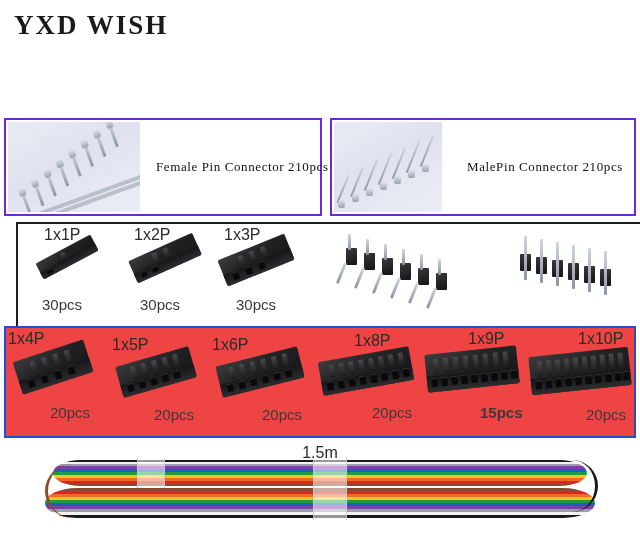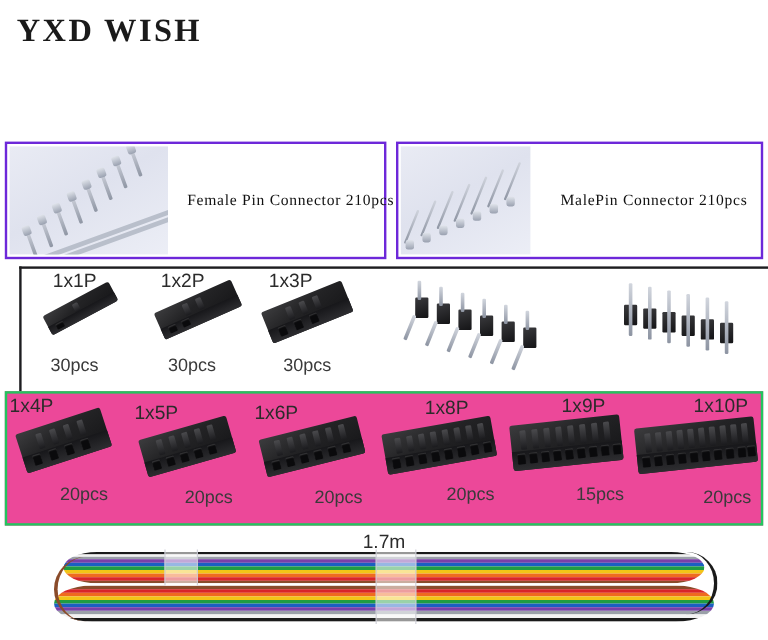--- a/index.html
+++ b/index.html
@@ -52,21 +52,21 @@
      background:linear-gradient(180deg,#cfd3dc,#8f96a4);}
 
   
   .midrow{
     position:absolute;left:16px;top:222px;width:632px;height:104px;
     border:2px solid #1d1d20;border-bottom:none;box-sizing:border-box;
     background:#fff;
   }
   .botrow{
     position:absolute;left:4px;top:326px;width:632px;height:112px;
-    border:2px solid #22c55e;box-sizing:border-box;background:#ec4899;
+    border:2px solid #1d4ed8;box-sizing:border-box;background:#ef4444;
   }
   .cell{position:absolute;}
   .ptitle{
     position:absolute;font-size:16px;color:#2b2b2b;white-space:nowrap;
   }
   .pcs{
     position:absolute;font-size:15px;color:#3a3a3a;white-space:nowrap;
   }
   .cn{
     position:absolute;font-size:14px;color:#2b2b2b;white-space:nowrap;
@@ -362,21 +362,21 @@
       <div class="slot" style="left:4px;"></div>
         <div class="slot" style="left:14px;"></div>
       <div class="slot" style="left:24px;"></div>
         <div class="slot" style="left:34px;"></div>
       <div class="slot" style="left:44px;"></div>
         <div class="slot" style="left:54px;"></div>
       <div class="slot" style="left:64px;"></div>
         <div class="slot" style="left:74px;"></div>
       <div class="slot" style="left:84px;"></div>
     </div>
-    <div class="pcs" style="left:56px;top:76px;">15pcs</div>
+    <div class="pcs" style="left:56px;top:76px;font-weight:bold;">15pcs</div>
   </div>
 
   <div class="cell" style="left:520px;top:0;width:110px;height:108px;">
     <div class="ptitle" style="left:52px;top:2px;">1x10P</div>
     <div class="hous" style="left:4px;top:24px;width:100px;height:38px;transform:rotate(-6deg);">
       <div class="hbody"></div>
         <div class="hface"></div>
       <div class="rib" style="left:8px;"></div>
         <div class="rib" style="left:17px;"></div>
       <div class="rib" style="left:26px;"></div>
@@ -396,21 +396,21 @@
       <div class="slot" style="left:64px;"></div>
         <div class="slot" style="left:74px;"></div>
       <div class="slot" style="left:84px;"></div>
         <div class="slot" style="left:92px;"></div>
     </div>
     <div class="pcs" style="left:60px;top:78px;">20pcs</div>
   </div>
 </div>
 
 <div class="cablewrap">
-  <div class="len">1.7m</div>
+  <div class="len">1.5m</div>
 
   <div class="bundle" style="left:45px;top:22px;width:550px;height:62px;">
 
     <div class="ribbon" style="left:8px;top:0;width:534px;height:26px;border-radius:30px/14px;">
       <div class="stripe" style="top:0px;height:2px;background:#1a1a1a;"></div>
       <div class="stripe" style="top:2px;height:2px;background:#f2f2f2;"></div>
       <div class="stripe" style="top:4px;height:2px;background:#9aa0a8;"></div>
       <div class="stripe" style="top:6px;height:3px;background:#7a3fa8;"></div>
       <div class="stripe" style="top:9px;height:3px;background:#1b5fc1;"></div>
       <div class="stripe" style="top:12px;height:3px;background:#1f9c42;"></div>

